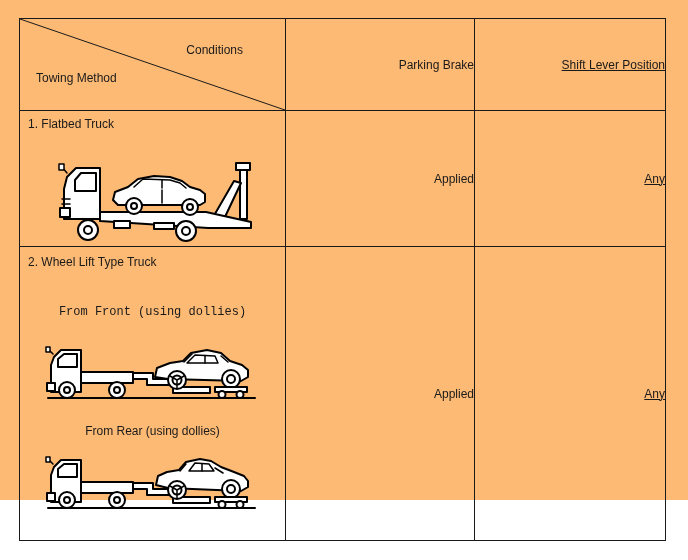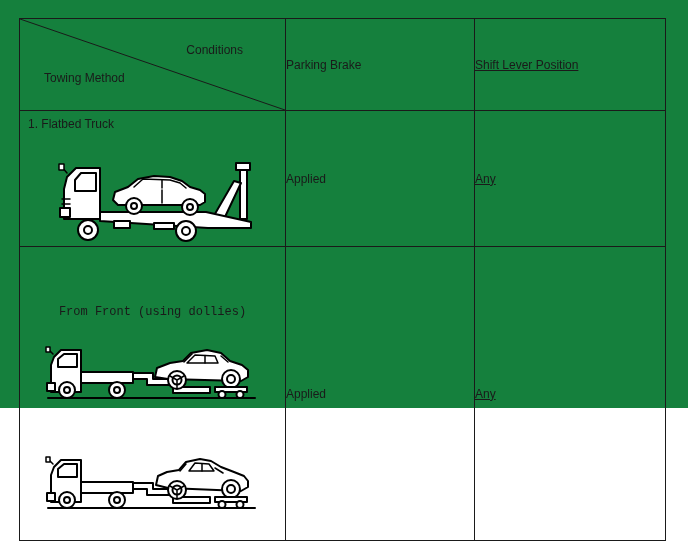--- a/index.html
+++ b/index.html
@@ -3,40 +3,40 @@
 <meta charset="utf-8">
 <style>
   html, body { margin:0; padding:0; }
   body {
     width:688px; height:560px;
     background:#ffffff;
     font-family:"Liberation Sans", sans-serif;
     color:#1a1a1a;
     overflow:hidden;
   }
-  .page { position:relative; width:688px; height:408px; background:#15803d; }
+  .page { position:relative; width:688px; height:500px; background:#fdba74; }
 
   .tbl {
     position:absolute; left:19px; top:18px;
     width:645px; height:521px;
     border:1px solid #1a1a1a;
     display:grid;
     grid-template-columns:266px 189px 190px;
     grid-template-rows:92px 136px auto;
     font-size:12px;
   }
   .cell { position:relative; box-sizing:border-box;
           border-right:1px solid #1a1a1a; border-bottom:1px solid #1a1a1a; }
   .cell.last-col { border-right:none;text-decoration:underline; }
   .cell.last-row { border-bottom:none; }
-  .center { display:flex; align-items:center; justify-content:flex-start; text-align:center; }
+  .center { display:flex; align-items:center; justify-content:flex-end; text-align:center; }
 
   .diag-svg { position:absolute; left:0; top:0; display:block; }
   .lbl-conditions { position:absolute; top:24px; right:42px; white-space:nowrap; }
-  .lbl-towing    { position:absolute; top:52px; left:24px;  white-space:nowrap;text-align:right; }
+  .lbl-towing    { position:absolute; top:52px; left:16px;  white-space:nowrap;text-align:right; }
 
   .method-title { position:absolute; top:6px; left:8px; white-space:nowrap; }
   .method-title.r2 { top:8px; }
   .sub-label { position:absolute; left:0; width:100%; text-align:center; white-space:nowrap; }
   .sub-front { top:58px;font-family:Liberation Mono, monospace; }
   .sub-rear  { top:177px; }
 
   .illu { position:absolute; }
   .illu-flatbed { left:38px; top:44px; }
   .illu-front   { left:25px; top:88px; }
@@ -112,20 +112,21 @@
 
     <div class="cell center">
       <span>Applied</span>
     </div>
 
     <div class="cell center last-col">
       <span>Any</span>
     </div>
 
     <div class="cell last-row">
+      <span class="method-title r2">2. Wheel Lift Type Truck</span>
 
       <span class="sub-label sub-front">From Front (using dollies)</span>
 
       <svg class="illu illu-front" width="213" height="66" viewBox="0 0 213 66">
         <g class="ln">
           <path class="nf" d="M3,63 H210"></path>
           <g>
             <path d="M36,37 h52 v11 h-52 z"></path>
             <path d="M6,57 L6,30 L9,22 L16,15 L36,15 L36,57 Z"></path>
             <path d="M13,32 L13,24 L19,19 L32,19 L32,32 Z"></path>
@@ -152,20 +153,21 @@
           <g>
             <circle cx="186" cy="44" r="9"></circle>
               <circle cx="186" cy="44" r="4"></circle>
             <path d="M170,52 h32 v5 h-32 z"></path>
             <circle cx="177" cy="59.5" r="3.5"></circle>
               <circle cx="195" cy="59.5" r="3.5"></circle>
           </g>
         </g>
       </svg>
 
+      <span class="sub-label sub-rear">From Rear (using dollies)</span>
 
       <svg class="illu illu-rear" width="213" height="66" viewBox="0 0 213 66">
         <g class="ln">
           <path class="nf" d="M3,63 H210"></path>
           <g>
             <path d="M36,37 h52 v11 h-52 z"></path>
             <path d="M6,57 L6,30 L9,22 L16,15 L36,15 L36,57 Z"></path>
             <path d="M13,32 L13,24 L19,19 L32,19 L32,32 Z"></path>
             <path class="nf thin" d="M8,19 L3,14"></path>
             <path class="thin" d="M1,12 h4 v5 h-4 z"></path>

